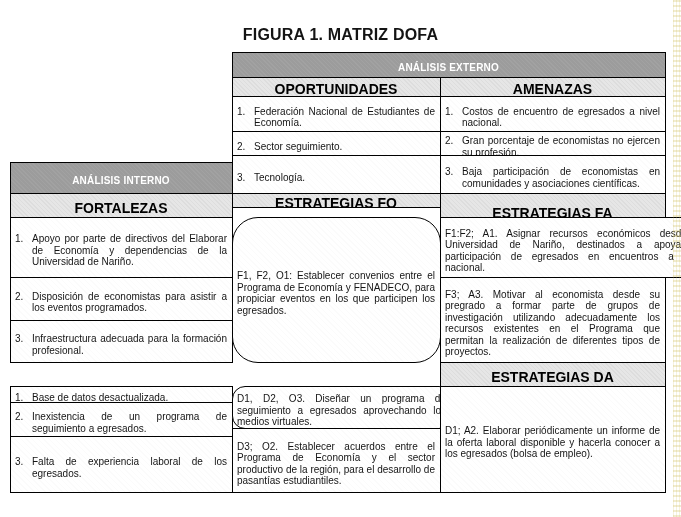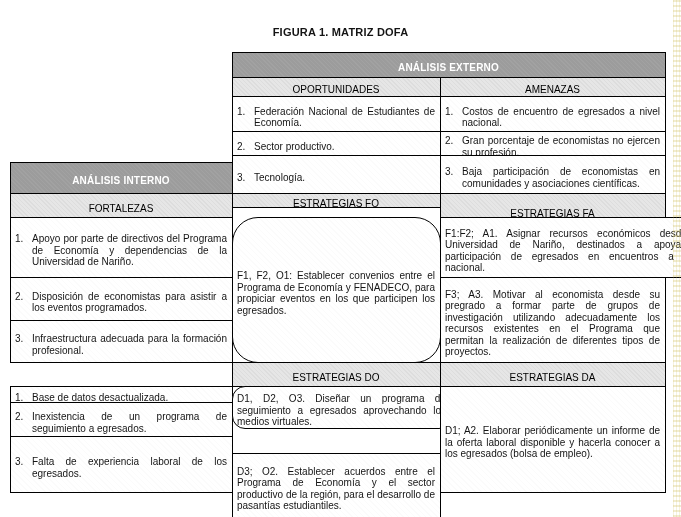--- a/index.html
+++ b/index.html
@@ -13,42 +13,42 @@
   }
   
   .scan-edge{
     position:absolute;top:0;right:0;width:8px;height:517px;
     background-image:
       repeating-linear-gradient(0deg, rgba(210,194,100,.30) 0 2px, transparent 2px 5px),
       repeating-linear-gradient(90deg, rgba(210,194,100,.22) 0 1px, transparent 1px 3px);
   }
   .title{
     position:absolute;left:0;top:26px;width:681px;
-    text-align:center;font-size:11px;font-weight:bold;letter-spacing:.2px;
+    text-align:center;font-size:16px;font-weight:bold;letter-spacing:.2px;
   }
   .cell{
     position:absolute;box-sizing:border-box;
     border:1px solid #000;
     padding:8px 5px 2px 4px;
     font-size:10px;line-height:11.5px;
     display:flex;flex-direction:column;justify-content:center;
     background:#ffffff;
     background-image:repeating-linear-gradient(45deg, rgba(0,0,0,.015) 0 1px, transparent 1px 4px);
   }
   .hdr-main{
     background:#9c9c9c;
     background-image:repeating-linear-gradient(45deg, rgba(255,255,255,.06) 0 1px, transparent 1px 3px);
     color:#ffffff;font-weight:bold;text-align:center;
     align-items:center;font-size:10px;letter-spacing:.2px;
   }
   .hdr-sub{
     background:#e6e6e6;
     background-image:repeating-linear-gradient(45deg, rgba(0,0,0,.04) 0 1px, transparent 1px 3px);
-    color:#000;font-weight:normal;text-align:right;align-items:center;
-    font-size:10px;
+    color:#000;font-weight:bold;text-align:right;align-items:center;
+    font-size:14px;
   }
   .li{display:flex;align-items:flex-start;}
   .num{width:17px;flex:0 0 17px;}
   .txt{flex:1;text-align:justify;}
   .para{text-align:justify;}
 
   
   .p-ext-h   {left:232px;top:52px; width:434px;height:26px;}
   .p-opp-h   {left:232px;top:77px; width:209px;height:20px;}
   .p-amz-h   {left:440px;top:77px; width:226px;height:20px;}
@@ -68,21 +68,21 @@
   .p-fo      {left:232px;top:217px;width:209px;height:146px;border-radius:26px;}
   .p-fa1     {left:440px;top:217px;width:270px;height:61px;}
   .p-fa2     {left:440px;top:277px;width:226px;height:86px;}
   .p-deb-h   {left:10px; top:362px;width:223px;height:25px;margin-top:41px;}
   .p-do-h    {left:232px;top:362px;width:209px;height:25px;}
   .p-da-h    {left:440px;top:362px;width:226px;height:25px;}
   .p-d1      {left:10px; top:386px;width:223px;height:17px;}
   .p-d2      {left:10px; top:402px;width:223px;height:35px;}
   .p-d3      {left:10px; top:436px;width:223px;height:57px;}
   .p-do1     {left:232px;top:386px;width:220px;height:43px;border-radius:13px;}
-  .p-do2     {left:232px;top:453px;width:209px;height:65px;}
+  .p-do2     {left:232px;top:428px;width:209px;height:65px;}
   .p-da      {left:440px;top:386px;width:226px;height:107px;}
 </style>
 </head>
 <body>
 
 <div id="page">
 
   <div class="title">FIGURA 1. MATRIZ DOFA</div>
 
   <div class="cell hdr-main p-ext-h">ANÁLISIS EXTERNO</div>
@@ -97,21 +97,21 @@
   </div>
   <div class="cell p-amz1">
     <div class="li">
       <span class="num">1.</span>
       <span class="txt">Costos de encuentro de egresados a nivel nacional.</span>
     </div>
   </div>
   <div class="cell p-opp2">
     <div class="li">
       <span class="num">2.</span>
-      <span class="txt">Sector productivo.</span>
+      <span class="txt">Sector seguimiento.</span>
     </div>
   </div>
   <div class="cell p-amz2">
     <div class="li">
       <span class="num">2.</span>
       <span class="txt">Gran porcentaje de economistas no ejercen su profesión.</span>
     </div>
   </div>
   <div class="cell p-opp3">
     <div class="li">
@@ -128,21 +128,21 @@
 
   <div class="cell hdr-main p-int-h">ANÁLISIS INTERNO</div>
 
   <div class="cell hdr-sub p-for-h">FORTALEZAS</div>
   <div class="cell hdr-sub p-fo-h">ESTRATEGIAS FO</div>
   <div class="cell hdr-sub p-fa-h">ESTRATEGIAS FA</div>
 
   <div class="cell p-f1">
     <div class="li">
       <span class="num">1.</span>
-      <span class="txt">Apoyo por parte de directivos del Programa de Economía y dependencias de la Universidad de Nariño.</span>
+      <span class="txt">Apoyo por parte de directivos del Elaborar de Economía y dependencias de la Universidad de Nariño.</span>
     </div>
   </div>
   <div class="cell p-f2">
     <div class="li">
       <span class="num">2.</span>
       <span class="txt">Disposición de economistas para asistir a los eventos programados.</span>
     </div>
   </div>
   <div class="cell p-f3">
     <div class="li">
@@ -156,21 +156,20 @@
   </div>
 
   <div class="cell p-fa1">
     <div class="para">F1:F2; A1. Asignar recursos económicos desde la Universidad de Nariño, destinados a apoyar la participación de egresados en encuentros a nivel nacional.</div>
   </div>
   <div class="cell p-fa2">
     <div class="para">F3; A3. Motivar al economista desde su pregrado a formar parte de grupos de investigación utilizando adecuadamente los recursos existentes en el Programa que permitan la realización de diferentes tipos de proyectos.</div>
   </div>
 
   <div class="cell hdr-sub p-deb-h">DEBILIDADES</div>
-  <div class="cell hdr-sub p-do-h">ESTRATEGIAS DO</div>
   <div class="cell hdr-sub p-da-h">ESTRATEGIAS DA</div>
 
   <div class="cell p-d1">
     <div class="li">
       <span class="num">1.</span>
       <span class="txt">Base de datos desactualizada.</span>
     </div>
   </div>
   <div class="cell p-d2">
     <div class="li">

